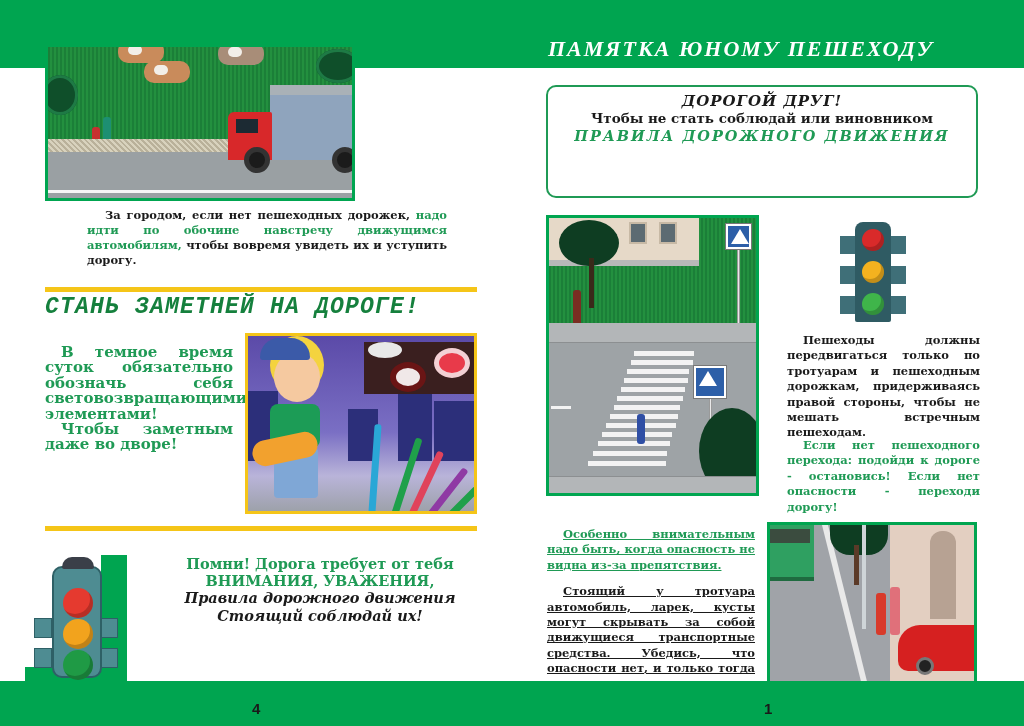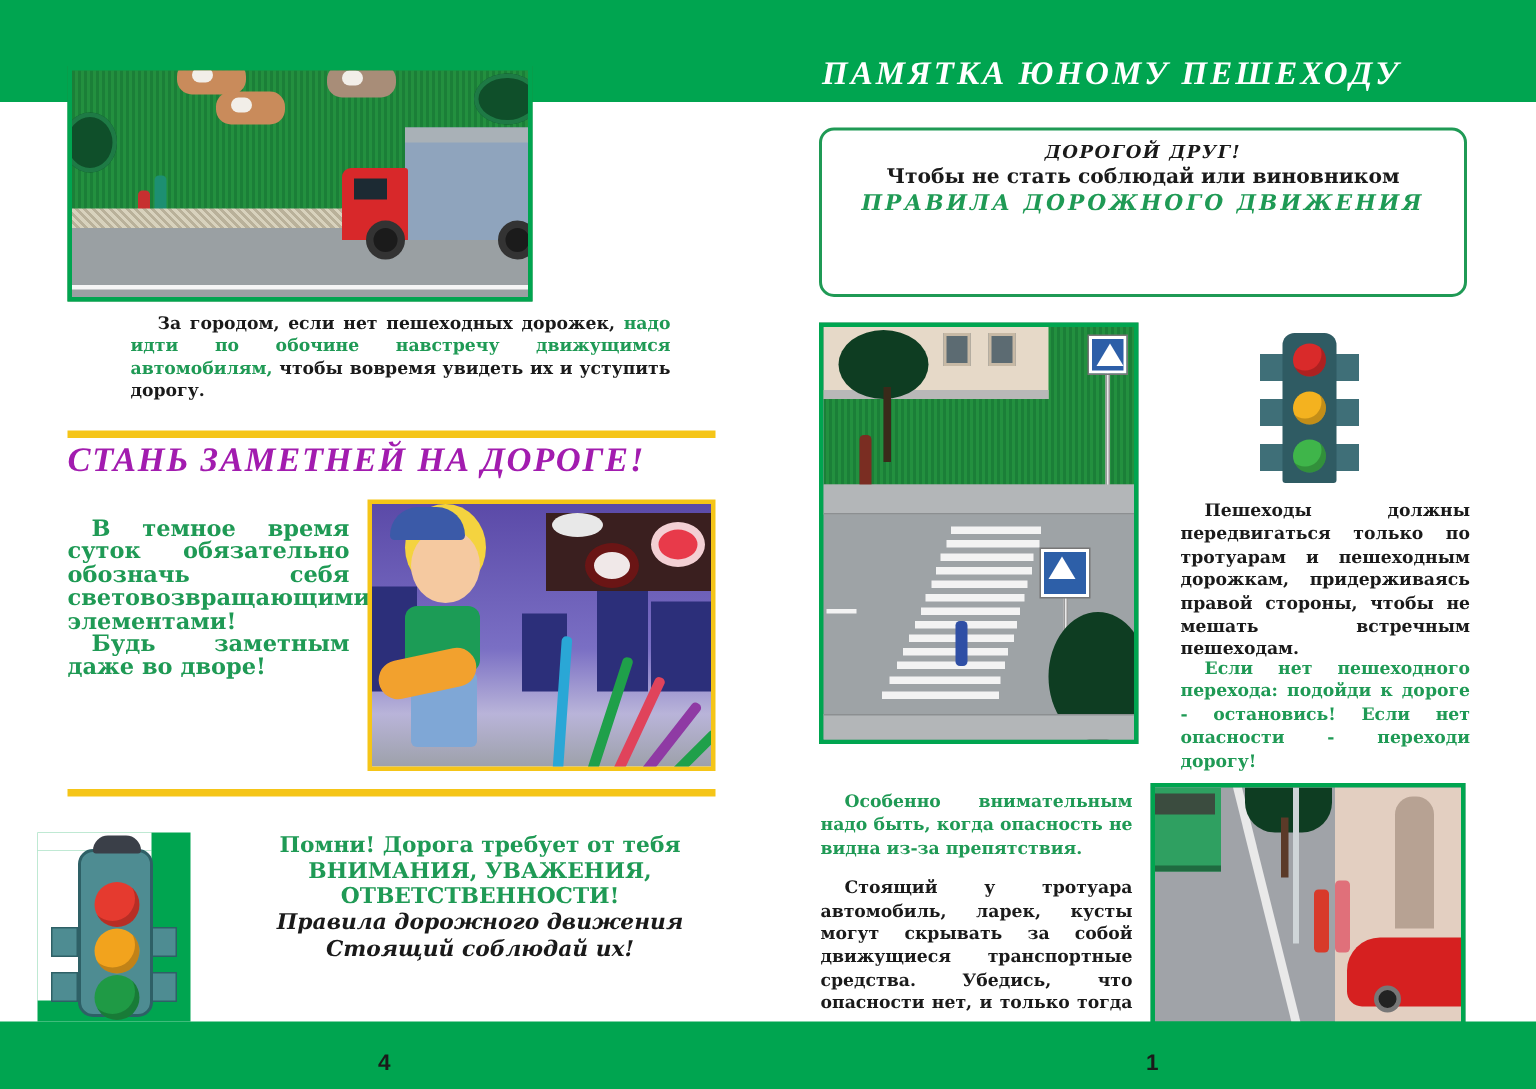--- a/index.html
+++ b/index.html
@@ -28,21 +28,21 @@
   .truck-cargo { position:absolute; left:222px; top:38px; width:88px; height:75px; background:#8fa4bd; border-top:10px solid #a9b1b7; }
   .truck-cab { position:absolute; left:180px; top:65px; width:44px; height:48px; background:#d8282a; border-radius:6px 2px 0 0; }
   .truck-window { position:absolute; left:188px; top:72px; width:22px; height:14px; background:#1c2a33; }
   .wheel { position:absolute; width:26px; height:26px; border-radius:50%; background:#1b1b1b; border:5px solid #333; }
 
   .rural-text { position:absolute; left:87px; top:208px; width:360px; font-size:11.5px; font-weight:bold; line-height:15px; text-align:justify; text-indent:18px; }
   .green-text { color:#1f9a55; }
 
   .yellow-rule { position:absolute; left:45px; height:5px; background:#f5c518; }
 
-  .section-title { position:absolute; left:45px; top:294px; width:430px; font-family:Liberation Serif, serif; font-style:italic; font-weight:bold; font-size:23px; letter-spacing:1.2px; color:#a21caf; white-space:nowrap; }
+  .section-title { position:absolute; left:45px; top:294px; width:430px; font-family:Liberation Mono, monospace; font-style:italic; font-weight:bold; font-size:23px; letter-spacing:1.2px; color:#15803d; white-space:nowrap; }
 
   .visible-text { position:absolute; left:45px; top:345px; width:188px; font-size:15px; font-weight:bold; line-height:15.4px; text-align:justify; }
   .visible-text p { text-indent:16px; }
 
   
   .scene-skater { left:245px; top:333px; width:232px; height:181px; background: linear-gradient(180deg,#5b4aa8 0%,#7a6fc4 55%,#b9b4d9 80%,#9da1aa 100%); }
   .city { position:absolute; bottom:50px; background:#2c2f7a; }
   .reflector-panel { position:absolute; left:116px; top:6px; width:110px; height:52px; background:#3a1f1f; }
   .reflector { position:absolute; border-radius:50%; }
   .kid-head { position:absolute; left:26px; top:16px; width:46px; height:50px; border-radius:50%; background:#f5c9a0; box-shadow:0 -12px 0 4px #f4d33f; }
@@ -60,21 +60,21 @@
   .mascot-wing { position:absolute; width:18px; height:20px; background:#4e8c92; border:1px solid #2e6066; }
   .mascot-cap { position:absolute; left:62px; top:557px; width:32px; height:12px; background:#3a3f48; border-radius:10px 10px 2px 2px; }
   .lamp { position:absolute; width:30px; height:30px; border-radius:50%; box-shadow: inset -3px -4px 0 rgba(0,0,0,0.2); }
 
   .remember-block { position:absolute; left:140px; top:555px; width:360px; text-align:center; }
   .remember-green { color:#1f9a55; font-weight:bold; font-size:14.5px; line-height:17px; }
   .remember-italic { font-style:italic; font-weight:bold; font-size:14.5px; line-height:17.5px; color:#1a1a1a; }
 
   
   .intro-box { position:absolute; left:546px; top:85px; width:432px; height:113px; border:2px solid #1f9a55; border-radius:10px; text-align:center; padding-top:5px; }
-  .intro-box .l1 { font-style:italic; font-weight:bold; font-size:12px; letter-spacing:1px; line-height:18px; }
+  .intro-box .l1 { font-style:italic; font-weight:bold; font-size:15px; letter-spacing:1px; line-height:18px; }
   .intro-box .l2 { font-weight:bold; font-size:13.5px; line-height:17px; }
   .intro-box .l4 { font-style:italic; font-weight:bold; font-size:14.5px; letter-spacing:1px; color:#d1202e; line-height:19px; }
   .intro-box .l5 { font-style:italic; font-weight:bold; font-size:14.5px; letter-spacing:2px; color:#1f9a55; line-height:18px; }
 
   .scene-crossing { left:546px; top:215px; width:213px; height:281px; background:#9ea3a6; }
   .cross-grass { position:absolute; left:0; top:0; width:100%; height:105px; background: repeating-linear-gradient(90deg,#1b7f38 0 2px,#23903f 2px 4px); }
   .cross-building { position:absolute; left:0; top:0; width:150px; height:48px; background:#e6d9c8; border-bottom:6px solid #b8b8b8; }
   .cross-window { position:absolute; top:4px; width:18px; height:22px; background:#5c6b72; border:2px solid #c7b9a5; }
   .cross-sidewalk { position:absolute; left:0; top:105px; width:100%; height:20px; background:#b3b6b8; border-bottom:1px solid #8c8f91; }
   .cross-sidewalk2 { position:absolute; left:0; top:258px; width:100%; height:23px; background:#b3b6b8; border-top:1px solid #8c8f91; }
@@ -86,21 +86,21 @@
 
   .tl-right-body { position:absolute; left:855px; top:222px; width:36px; height:100px; background:#2f5b63; border-radius:8px 8px 2px 2px; }
   .tl-right-wing { position:absolute; width:16px; height:18px; background:#3f6f78; }
 
   .side-text-1 { position:absolute; left:787px; top:333px; width:193px; font-size:11.5px; font-weight:bold; line-height:15.4px; text-align:justify; }
   .side-text-1 p { text-indent:16px; }
   .side-text-2 { position:absolute; left:787px; top:438px; width:193px; font-size:11.5px; font-weight:bold; line-height:15.4px; text-align:justify; color:#1f9a55; }
   .side-text-2 p { text-indent:16px; }
 
   .caution-text { position:absolute; left:547px; top:527px; width:208px; font-size:11.5px; font-weight:bold; line-height:15.4px; text-align:justify; }
-  .caution-text p { text-indent:16px; }
+  .caution-text p { text-indent:16px;text-decoration:underline; }
   .caution-gap { height:11px; }
 
   .scene-street { left:767px; top:522px; width:210px; height:162px; background:#a0a3a8; }
   .street-bus { position:absolute; left:0; top:0; width:44px; height:56px; background:#2fa061; border-bottom:4px solid #1f6b40; }
   .street-bus-window { position:absolute; left:0; top:4px; width:40px; height:14px; background:#3b4c3f; }
   .street-building { position:absolute; left:120px; top:0; width:90px; height:160px; background:#e3cfc1; }
   .street-door { position:absolute; left:160px; top:6px; width:26px; height:88px; background:#b7a293; border-radius:12px 12px 0 0; }
   .street-curb { position:absolute; left:52px; top:0; width:6px; height:160px; background:#e9e9e9; transform:skewX(14deg); transform-origin:top; }
   .street-tree { position:absolute; left:60px; top:0; width:58px; height:30px; background:#0e3d22; border-radius:0 0 20px 20px; }
   .street-trunk { position:absolute; left:84px; top:20px; width:5px; height:40px; background:#5b3a28; }
@@ -136,21 +136,21 @@
 
 <div class="rural-text">
   <span>За городом, если нет пешеходных дорожек, </span><span class="green-text">надо идти по обочине навстречу движущимся автомобилям,</span><span> чтобы вовремя увидеть их и уступить дорогу.</span>
 </div>
 
 <div class="yellow-rule" style="top:287px;width:432px;"></div>
 <div class="section-title">СТАНЬ ЗАМЕТНЕЙ НА ДОРОГЕ!</div>
 
 <div class="visible-text">
   <p class="green-text">В темное время суток обязательно обозначь себя световозвращающими элементами!</p>
-  <p class="green-text">Будь заметным даже во дворе!</p>
+  <p class="green-text">Чтобы заметным даже во дворе!</p>
 </div>
 
 <div class="pic pic-yellow scene-skater" title="Мальчик со скейтбордом и световозвращающие элементы на фоне ночного города">
   <div class="city" style="left:0;width:30px;height:70px;"></div>
   <div class="city" style="left:150px;width:34px;height:90px;"></div>
   <div class="city" style="left:186px;width:40px;height:60px;"></div>
   <div class="city" style="left:100px;width:30px;height:52px;"></div>
   <div class="reflector-panel">
     <div class="reflector" style="left:4px;top:0;width:34px;height:16px;background:#e8e8e8;"></div>
     <div class="reflector" style="left:26px;top:20px;width:36px;height:30px;background:#f0e8e8;border:6px solid #6a1515;"></div>
@@ -179,21 +179,20 @@
 <div class="mascot-wing" style="left:100px;top:648px;"></div>
 <div class="mascot" title="Весёлый светофор в фуражке"></div>
 <div class="mascot-cap"></div>
 <div class="lamp" style="left:63px;top:588px;background:#e53a2f;"></div>
 <div class="lamp" style="left:63px;top:619px;background:#f2a31d;"></div>
 <div class="lamp" style="left:63px;top:650px;background:#1f9a45;"></div>
 
 <div class="remember-block">
   <div class="remember-green">Помни! Дорога требует от тебя</div>
   <div class="remember-green">ВНИМАНИЯ, УВАЖЕНИЯ,</div>
-  <div class="remember-green">ОТВЕТСТВЕННОСТИ!</div>
   <div class="remember-italic">Правила дорожного движения</div>
   <div class="remember-italic">Стоящий соблюдай их!</div>
 </div>
 
 <div class="intro-box">
   <div class="l1">ДОРОГОЙ ДРУГ!</div>
   <div class="l2">Чтобы не стать соблюдай или виновником</div>
   <div class="l5">ПРАВИЛА ДОРОЖНОГО ДВИЖЕНИЯ</div>
 </div>
 

